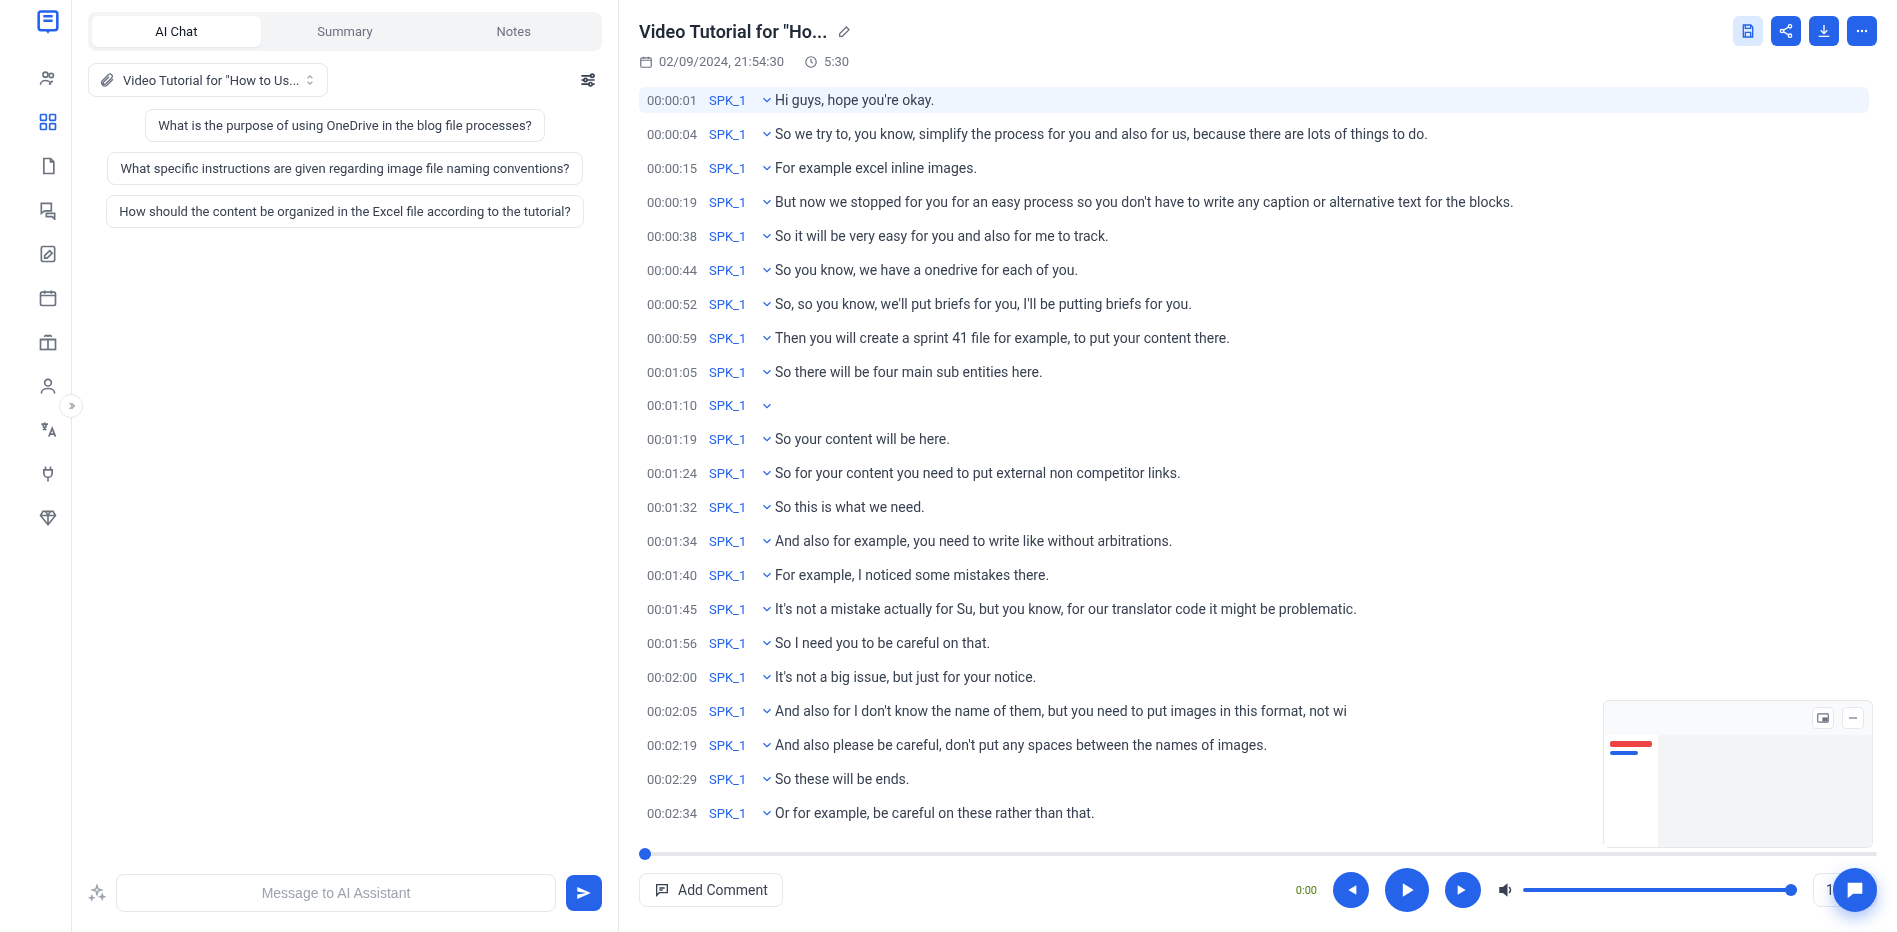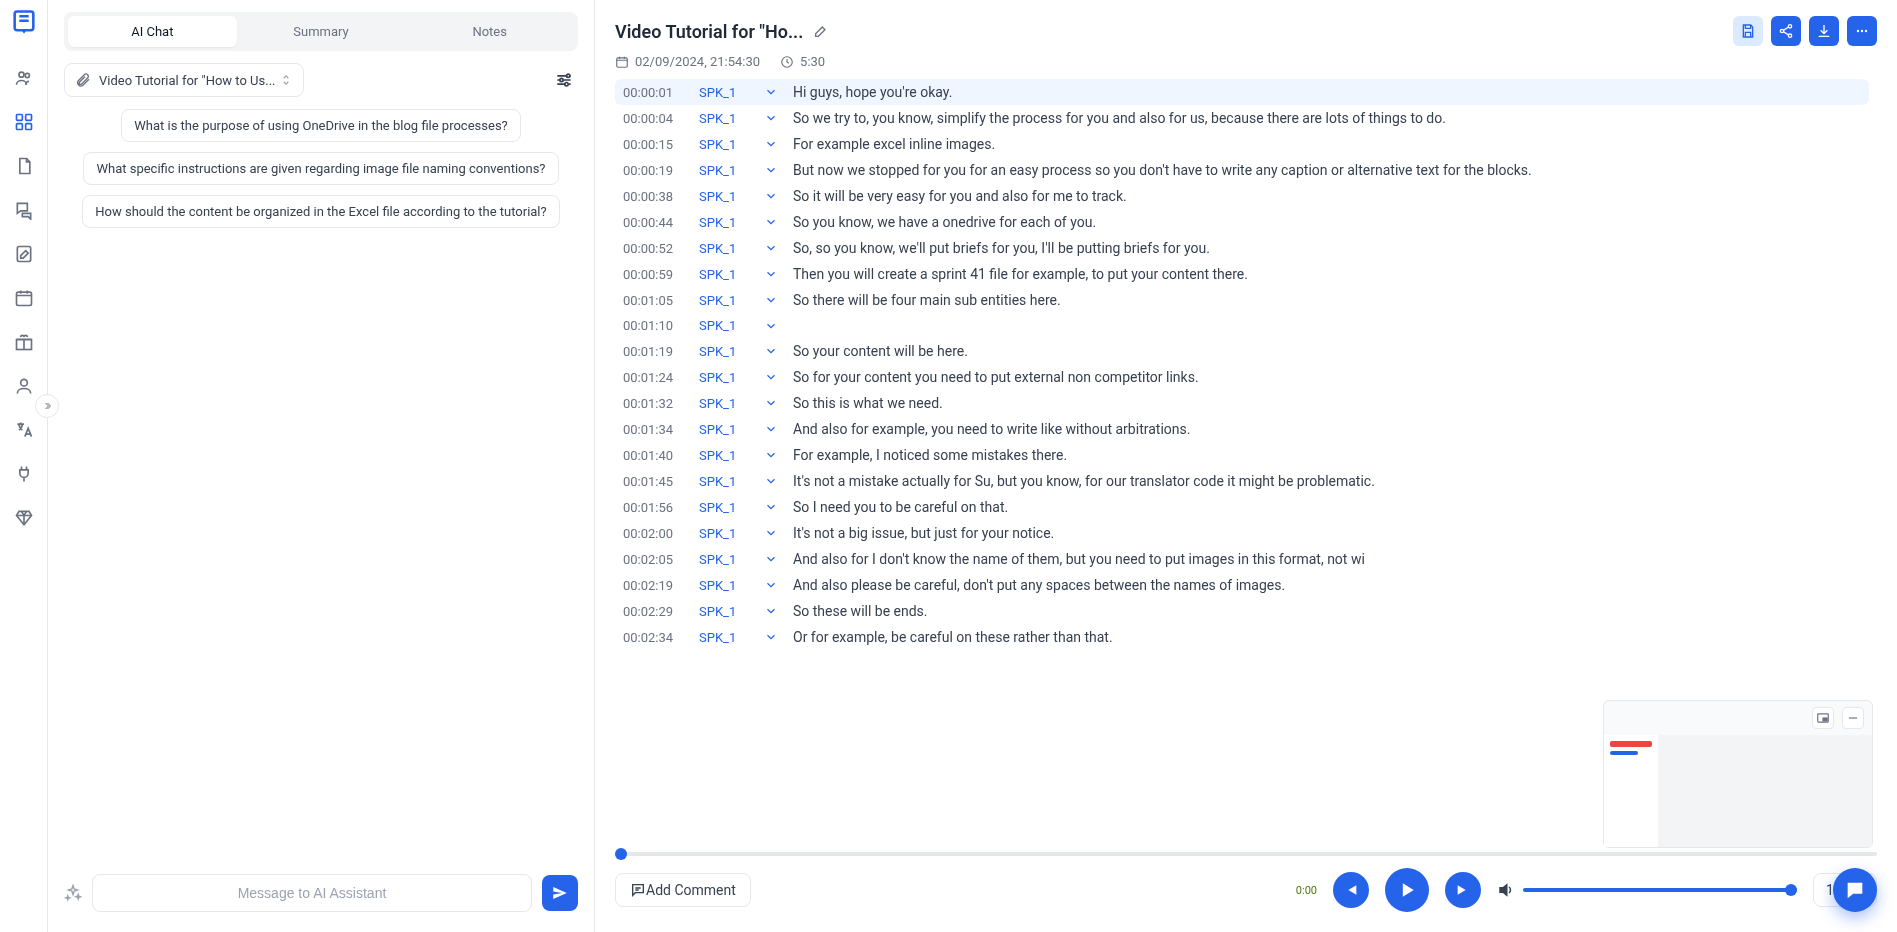--- a/index.html
+++ b/index.html
@@ -1,17 +1,17 @@
 <!DOCTYPE html>
 <html><head>
 <meta charset="utf-8">
 <style>
 * { box-sizing: border-box; margin: 0; padding: 0; }
 body { font-family: -apple-system, BlinkMacSystemFont, 'Segoe UI', Roboto, sans-serif; font-size: 14px; color: #1f2937; background: #fff; height: 932px; width: 1897px; overflow: hidden; }
-.app { display: flex; height: 100%; }
+.app { display: flex; height: 100%; padding-left: 24px; }
 .rail { width: 48px; border-right: 1px solid #e5e7eb; display: flex; flex-direction: column; align-items: center; padding-top: 8px; gap: 8px; position: relative; }
 .logo { width: 28px; height: 28px; margin-bottom: 16px; }
 .rail-icon { width: 20px; height: 20px; color: #6b7280; cursor: pointer; margin: 8px 0; }
 .rail-icon.active { color: #2563eb; }
 .rail-expand { position: absolute; right: -12px; top: 394px; width: 24px; height: 24px; background: #fff; border: 1px solid #e5e7eb; border-radius: 50%; display: flex; align-items: center; justify-content: center; cursor: pointer; }
 
 .left-panel { width: 547px; border-right: 1px solid #e5e7eb; display: flex; flex-direction: column; padding: 12px 16px 0 16px; }
 .tabs { display: flex; background: #f3f4f6; border-radius: 8px; padding: 4px; margin-bottom: 12px; }
 .tab { flex: 1; text-align: center; padding: 8px 0; border-radius: 6px; color: #6b7280; cursor: pointer; font-size: 13px; }
 .tab.active { background: #fff; color: #111827; box-shadow: 0 1px 2px rgba(0,0,0,.06); }
@@ -33,39 +33,39 @@
 .title { font-size: 18px; font-weight: 600; }
 .edit { color: #6b7280; cursor: pointer; }
 .header-actions { margin-left: auto; display: flex; gap: 8px; }
 .hbtn { width: 30px; height: 30px; border-radius: 6px; display: flex; align-items: center; justify-content: center; cursor: pointer; }
 .hbtn.light { background: #dbeafe; color: #2563eb; }
 .hbtn.solid { background: #2563eb; color: #fff; }
 .meta { display: flex; align-items: center; gap: 20px; margin-top: 8px; color: #6b7280; font-size: 13px; }
 .meta .m { display: flex; align-items: center; gap: 6px; }
 
 .transcript { flex: 1; overflow-y: auto; margin-top: 10px; padding-right: 8px; }
-.trow { display: flex; align-items: center; gap: 14px; padding: 5px 8px; font-size: 14px; border-radius: 6px; }
+.trow { display: flex; align-items: center; gap: 0; padding: 5px 8px; font-size: 14px; border-radius: 6px; margin-top: 8px; }
 .trow.hl { background: #eff6ff; }
 .ttime { width: 62px; color: #6b7280; font-size: 13px; }
 .tspk { width: 50px; color: #2563eb; font-size: 13px; cursor: pointer; }
 .tcaret { color: #2563eb; width: 16px; cursor: pointer; }
 .ttext { flex: 1; color: #374151; }
 
 .video-thumb { position: absolute; right: 24px; bottom: 84px; width: 270px; height: 148px; background: #f9fafb; border: 1px solid #e5e7eb; border-radius: 6px; display: flex; flex-direction: column; }
 .thumb-ctrls { display: flex; gap: 8px; justify-content: flex-end; padding: 6px 8px; }
 .thumb-btn { width: 22px; height: 22px; border: 1px solid #e5e7eb; border-radius: 4px; display: flex; align-items: center; justify-content: center; color: #6b7280; cursor: pointer; background: #fff; }
 .thumb-body { flex: 1; background: linear-gradient(to right, #fff 20%, #f3f4f6 20%); position: relative; }
 .thumb-body::before { content:''; position:absolute; left:6px; top:6px; width:42px; height:6px; background:#ef4444; border-radius:2px; }
 .thumb-body::after { content:''; position:absolute; left:6px; top:16px; width:28px; height:4px; background:#2563eb; border-radius:2px; }
 
 .progress { height: 4px; background: #e5e7eb; border-radius: 2px; margin: 8px 0 6px 0; position: relative; }
 .phandle { position: absolute; left: 0; top: -4px; width: 12px; height: 12px; border-radius: 50%; background: #2563eb; }
 
 .player { display: flex; align-items: center; gap: 16px; padding: 6px 0 12px 0; }
-.add-comment { border: 1px solid #e5e7eb; border-radius: 8px; padding: 8px 14px; display: flex; align-items: center; gap: 0; color: #374151; cursor: pointer; font-size: 14px; }
+.add-comment { border: 1px solid #e5e7eb; border-radius: 8px; padding: 8px 14px; display: flex; align-items: center; gap: 8px; color: #374151; cursor: pointer; font-size: 14px; }
 .ptime { margin-left: auto; color: #4d7c0f; font-size: 11px; }
 .pbtn { width: 36px; height: 36px; border-radius: 50%; background: #2563eb; color: #fff; display: flex; align-items: center; justify-content: center; cursor: pointer; }
 .pbtn.lg { width: 44px; height: 44px; }
 .vol { display: flex; align-items: center; gap: 8px; flex: 0 0 300px; }
 .vol-track { flex: 1; height: 4px; background: #2563eb; border-radius: 2px; position: relative; }
 .vol-handle { position: absolute; right: 0; top: -4px; width: 12px; height: 12px; background: #2563eb; border-radius: 50%; }
 .speed { border: 1px solid #e5e7eb; border-radius: 8px; padding: 8px 12px; position: relative; cursor: pointer; font-size: 14px; color: #374151; min-width: 64px; }
 .speed .chev { position: absolute; right: 8px; top: 50%; transform: translateY(-50%); color: #6b7280; }
 
 .fab { position: fixed; right: 20px; bottom: 20px; width: 44px; height: 44px; background: #2563eb; border-radius: 50%; display:flex; align-items:center; justify-content:center; color:#fff; cursor:pointer; box-shadow: 0 6px 16px rgba(37,99,235,.4); }

